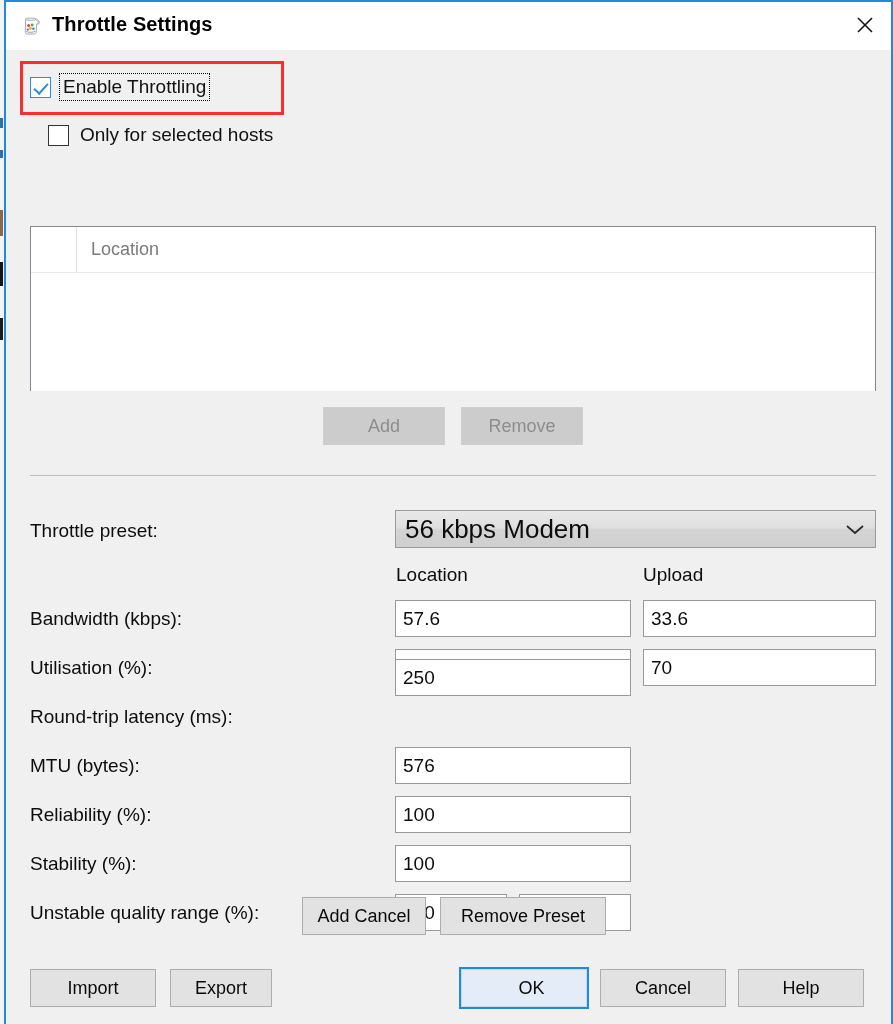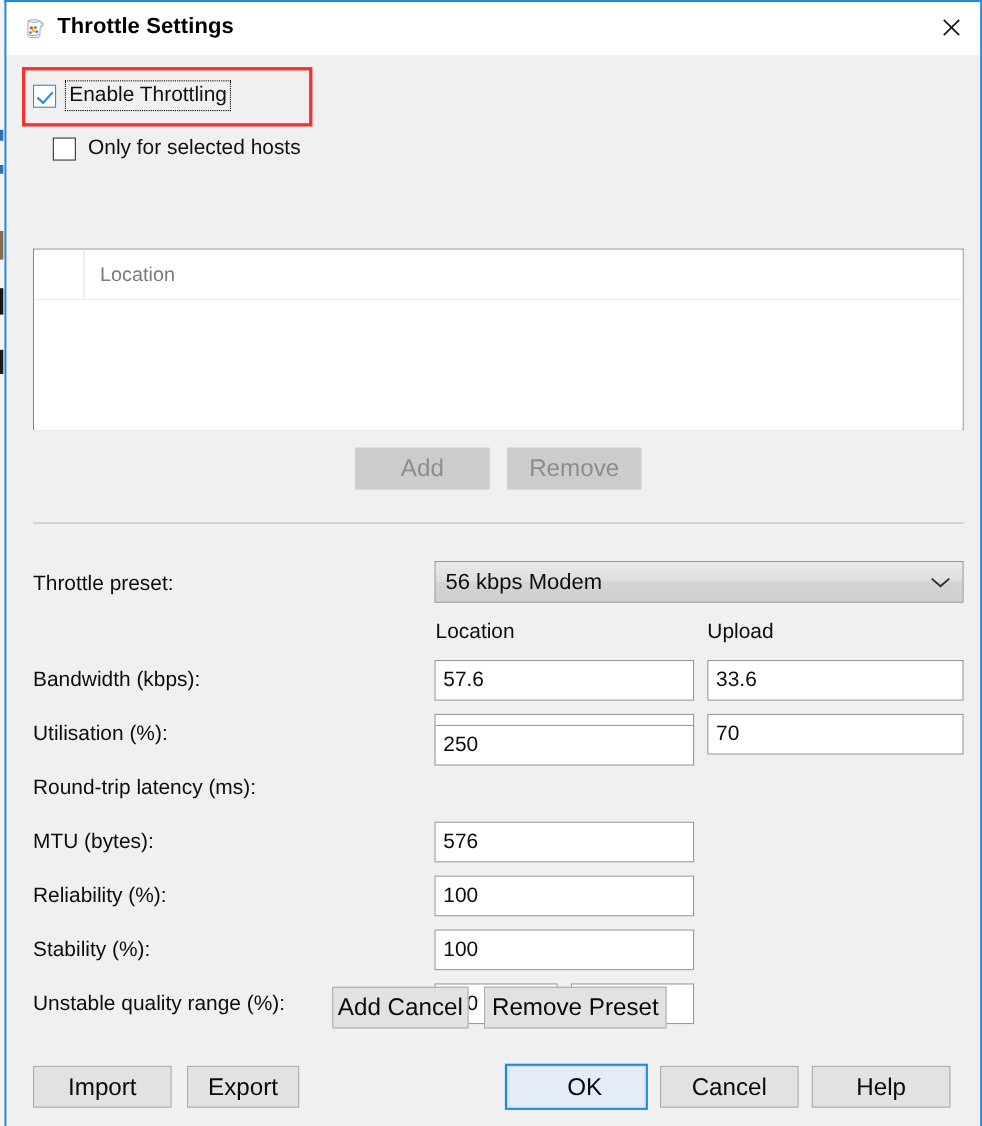--- a/index.html
+++ b/index.html
@@ -160,21 +160,21 @@
     box-sizing: border-box;
   }
   .list-body { height: 118px; background: #ffffff; }
 
   
   .btn {
     position: absolute;
     display: flex;
     align-items: center;
     justify-content: center;
-    font-size: 22px;
+    font-size: 18px;
     color: #0a0a0a;
     background: #e2e2e2;
     border: 1px solid #adadad;
     box-sizing: border-box;
     cursor: default;
     white-space: nowrap;
   }
   .btn.disabled {
     background: #cccccc;
     border: 1px solid #cfcfcf;
@@ -214,21 +214,21 @@
     left: 389px; top: 460px;
     width: 481px; height: 38px;
     box-sizing: border-box;
     border: 1px solid #9a9a9a;
     background: linear-gradient(to bottom, #e9e9e9 0%, #dedede 48%, #d4d4d4 50%, #cfcfcf 100%);
     display: flex;
     align-items: center;
     cursor: default;
   }
   .combo-text {
-    font-size: 20px;
+    font-size: 26px;
     color: #0d0d0d;
     padding-left: 9px;
     flex: 1;
     white-space: nowrap;
     overflow: hidden;
   }
   .combo-arrow {
     width: 40px;
     display: flex;
     align-items: center;

